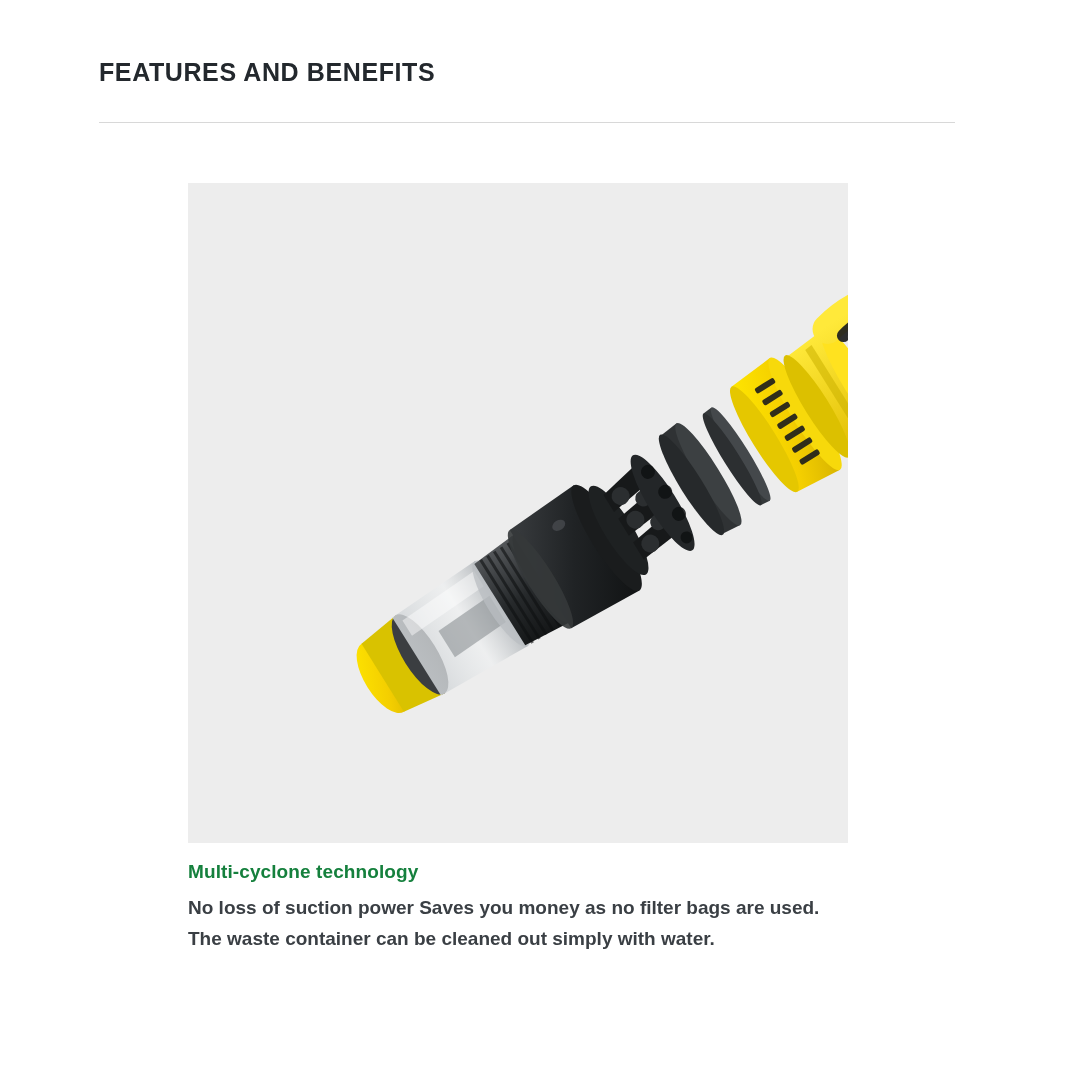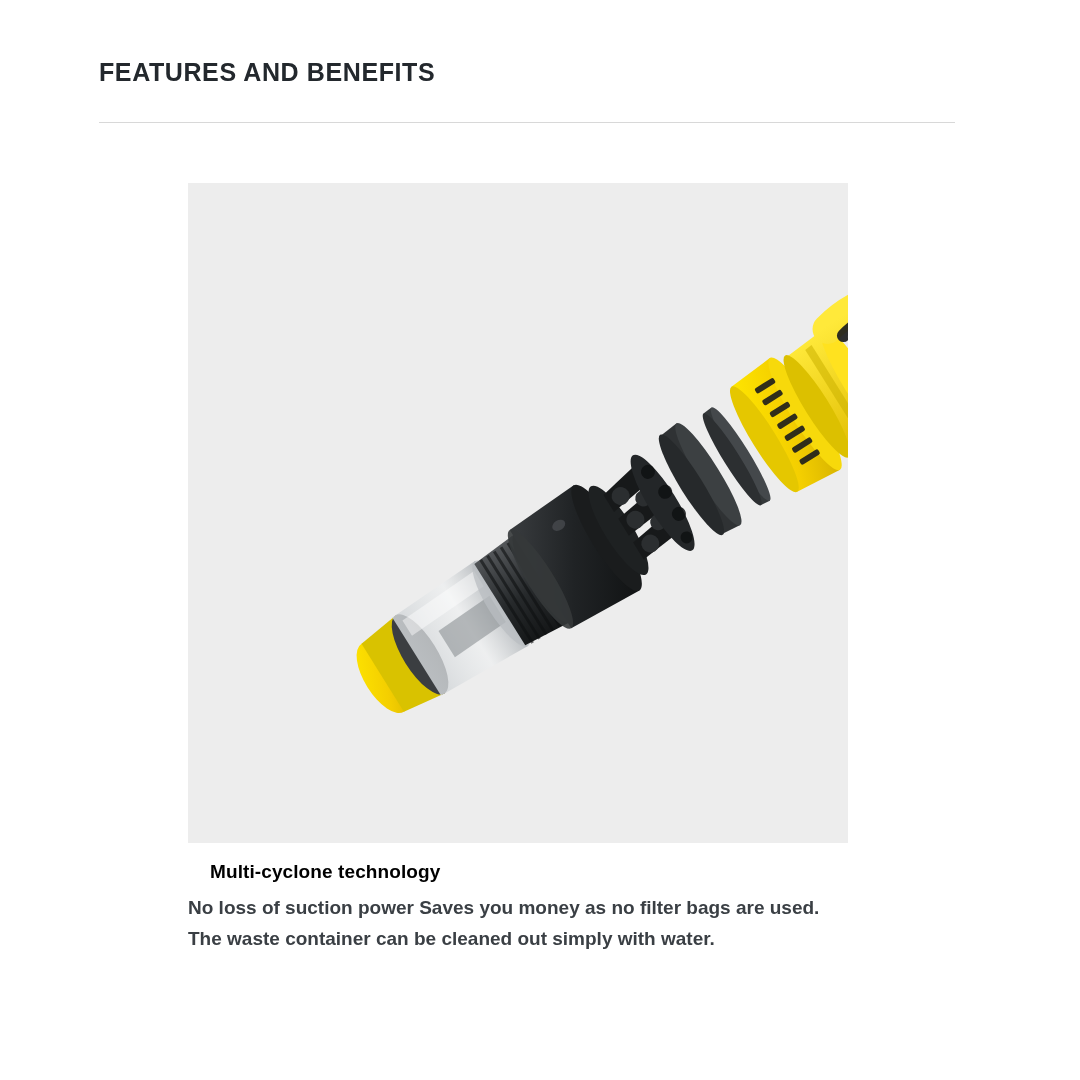--- a/index.html
+++ b/index.html
@@ -61,23 +61,22 @@
   .feature-image svg {
     display: block;
     width: 660px;
     height: 660px;
   }
 
   .feature-heading {
     margin-top: 18px;
     font-size: 19px;
     font-weight: bold;
-    color: #000000;
+    color: #15803d;
     letter-spacing: 0.1px;
-    margin-left: 22px;
   }
 
   .feature-text {
     margin-top: 10px;
     font-size: 19px;
     line-height: 1.63;
     color: #3a3f44;
     max-width: 655px;
     font-weight: bold;
   }

